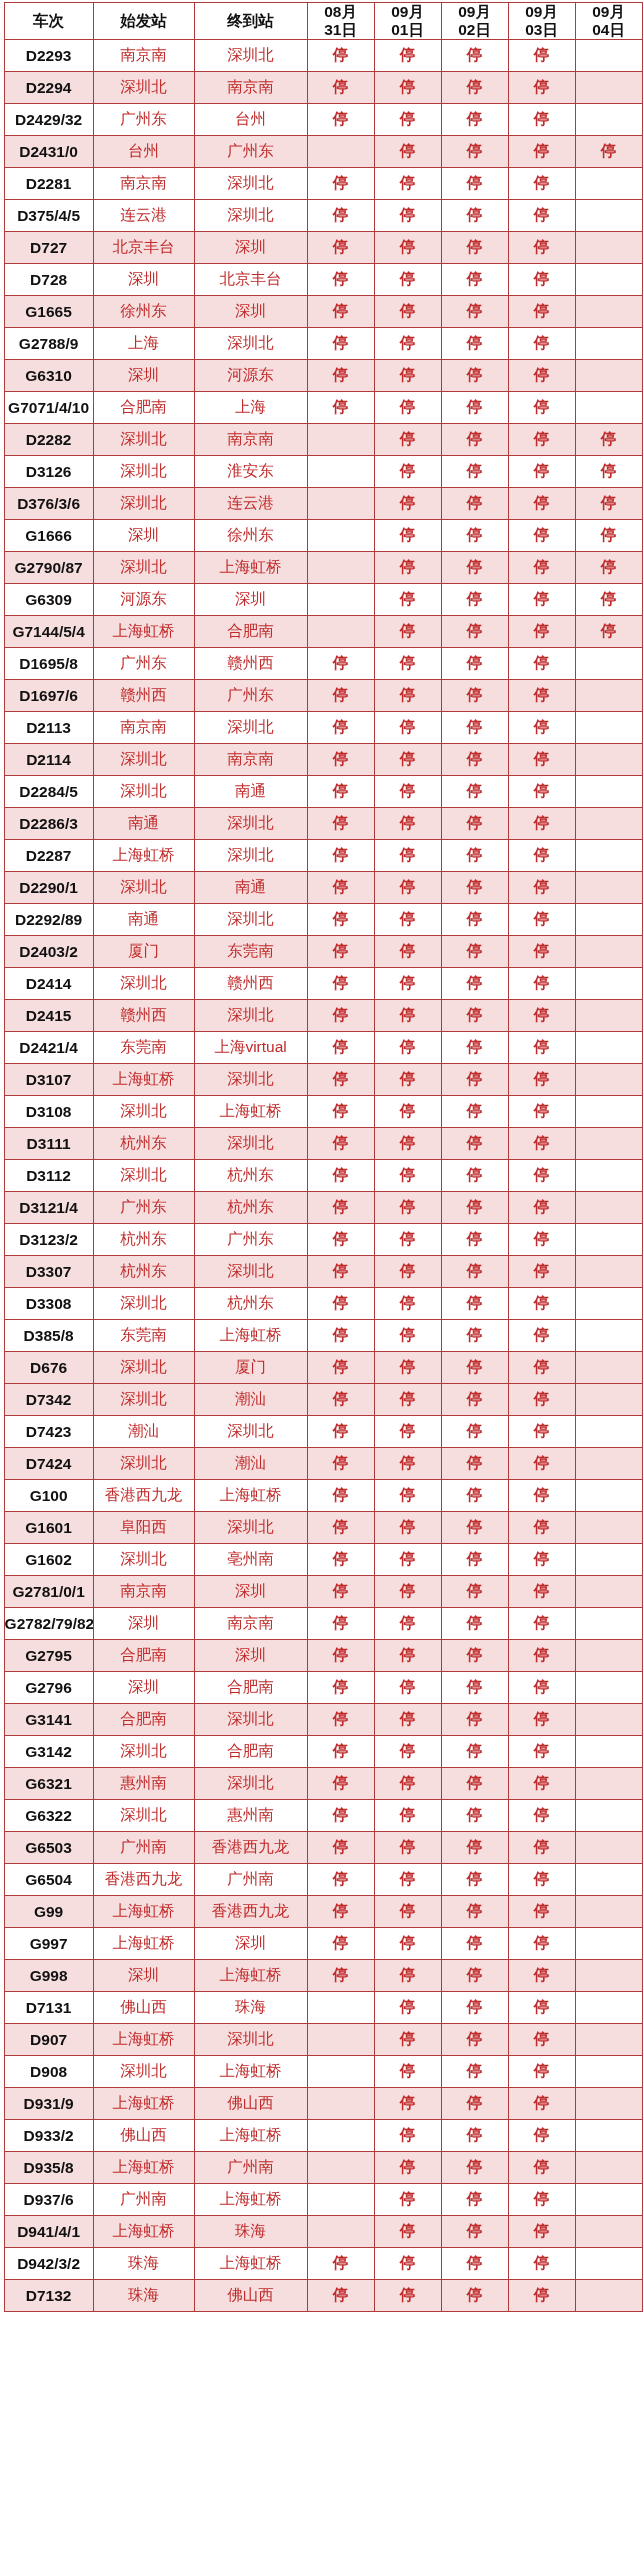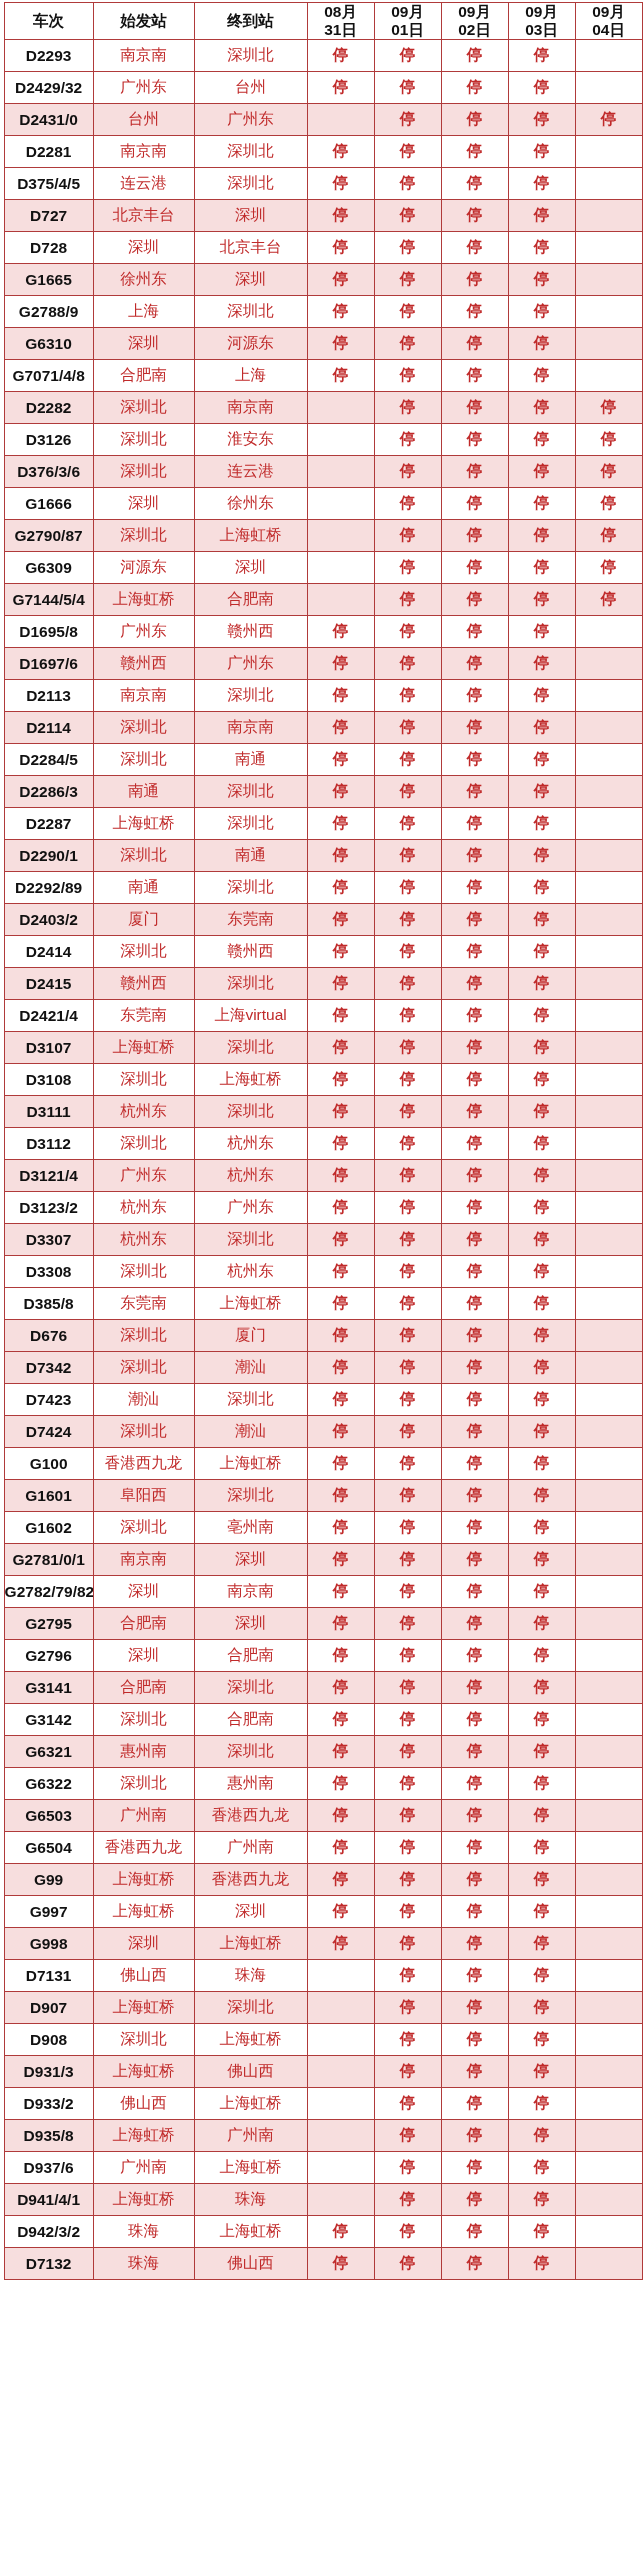--- a/index.html
+++ b/index.html
@@ -101,20 +101,30 @@
         <tr class="odd">
           <td class="train">D2293</td>
           <td class="sta">南京南</td>
           <td class="sta">深圳北</td>
           <td class="mark">停</td>
           <td class="mark">停</td>
           <td class="mark">停</td>
           <td class="mark">停</td>
           <td class="mark"></td>
         </tr>
+        <tr class="even">
+          <td class="train">D2294</td>
+          <td class="sta">深圳北</td>
+          <td class="sta">南京南</td>
+          <td class="mark">停</td>
+          <td class="mark">停</td>
+          <td class="mark">停</td>
+          <td class="mark">停</td>
+          <td class="mark"></td>
+        </tr>
         <tr class="odd">
           <td class="train">D2429/32</td>
           <td class="sta">广州东</td>
           <td class="sta">台州</td>
           <td class="mark">停</td>
           <td class="mark">停</td>
           <td class="mark">停</td>
           <td class="mark">停</td>
           <td class="mark"></td>
         </tr>
@@ -192,21 +202,21 @@
           <td class="train">G6310</td>
           <td class="sta">深圳</td>
           <td class="sta">河源东</td>
           <td class="mark">停</td>
           <td class="mark">停</td>
           <td class="mark">停</td>
           <td class="mark">停</td>
           <td class="mark"></td>
         </tr>
         <tr class="odd">
-          <td class="train">G7071/4/8</td>
+          <td class="train">G7071/4/10</td>
           <td class="sta">合肥南</td>
           <td class="sta">上海</td>
           <td class="mark">停</td>
           <td class="mark">停</td>
           <td class="mark">停</td>
           <td class="mark">停</td>
           <td class="mark"></td>
         </tr>
         <tr class="even">
           <td class="train">D2282</td>
@@ -722,21 +732,21 @@
           <td class="train">D908</td>
           <td class="sta">深圳北</td>
           <td class="sta">上海虹桥</td>
           <td class="mark"></td>
           <td class="mark">停</td>
           <td class="mark">停</td>
           <td class="mark">停</td>
           <td class="mark"></td>
         </tr>
         <tr class="even">
-          <td class="train">D931/3</td>
+          <td class="train">D931/9</td>
           <td class="sta">上海虹桥</td>
           <td class="sta">佛山西</td>
           <td class="mark"></td>
           <td class="mark">停</td>
           <td class="mark">停</td>
           <td class="mark">停</td>
           <td class="mark"></td>
         </tr>
         <tr class="odd">
           <td class="train">D933/2</td>

